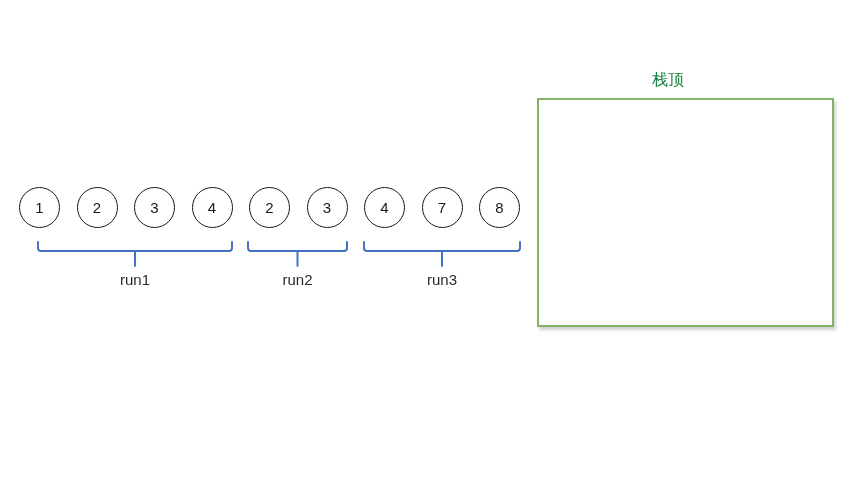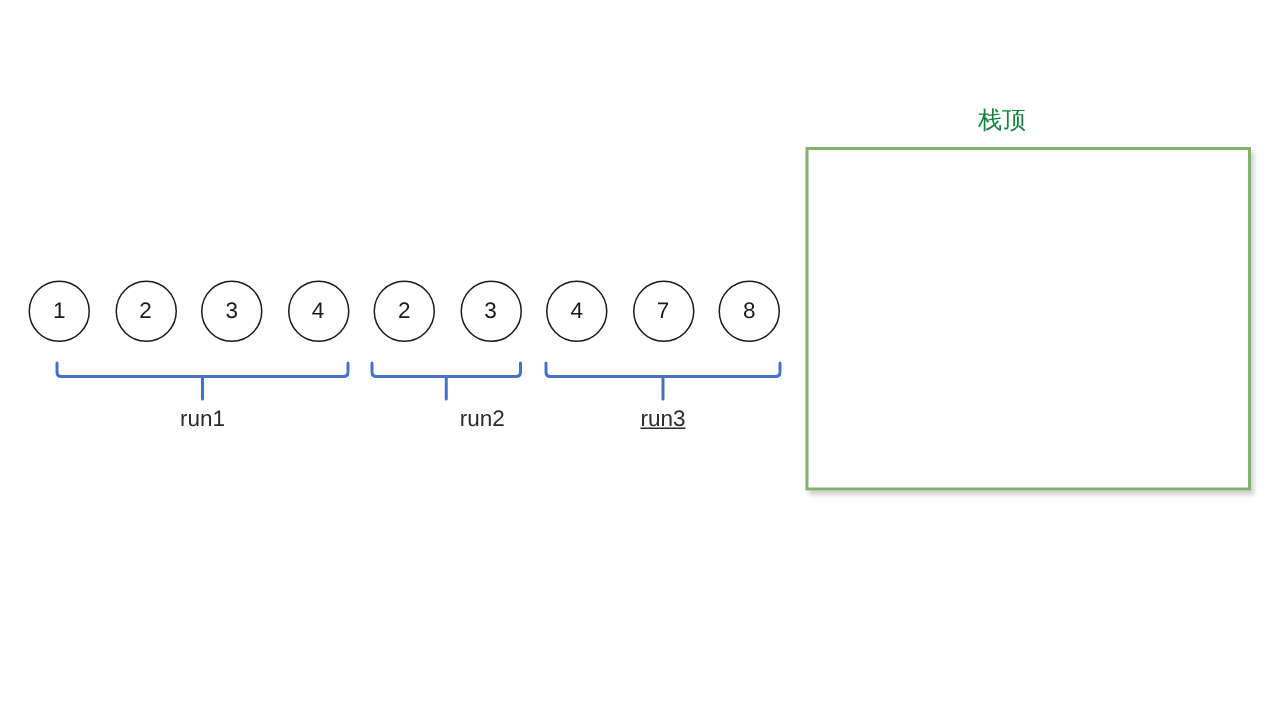--- a/index.html
+++ b/index.html
@@ -99,18 +99,18 @@
         <span>8</span>
       </div>
     </div>
   <svg id="brace-layer" viewBox="0 0 853 480" xmlns="http://www.w3.org/2000/svg">
       <path d="M 38 242 L 38 248 Q 38 251 41 251 L 229 251 Q 232 251 232 248 L 232 242 M 135 251 L 135 266" fill="none" stroke="#4472C4" stroke-width="2" stroke-linecap="round"></path>
       <path d="M 248 242 L 248 248 Q 248 251 251 251 L 344 251 Q 347 251 347 248 L 347 242 M 297.5 251 L 297.5 266" fill="none" stroke="#4472C4" stroke-width="2" stroke-linecap="round"></path>
       <path d="M 364 242 L 364 248 Q 364 251 367 251 L 517 251 Q 520 251 520 248 L 520 242 M 442 251 L 442 266" fill="none" stroke="#4472C4" stroke-width="2" stroke-linecap="round"></path>
     </svg>
   <div id="run-labels">
       <div class="run-label" style="left: 135px; text-align: right;">run1</div>
-      <div class="run-label" style="left: 297.5px; margin-left: 24px;">run2</div>
-      <div class="run-label" style="left: 442px; text-decoration: underline;">run3</div>
+      <div class="run-label" style="left: 297.5px;">run2</div>
+      <div class="run-label" style="left: 442px;">run3</div>
     </div>
   <div id="stack-box"></div>
   <div id="stack-title">栈顶</div>
 </div>
 
 </body></html>

